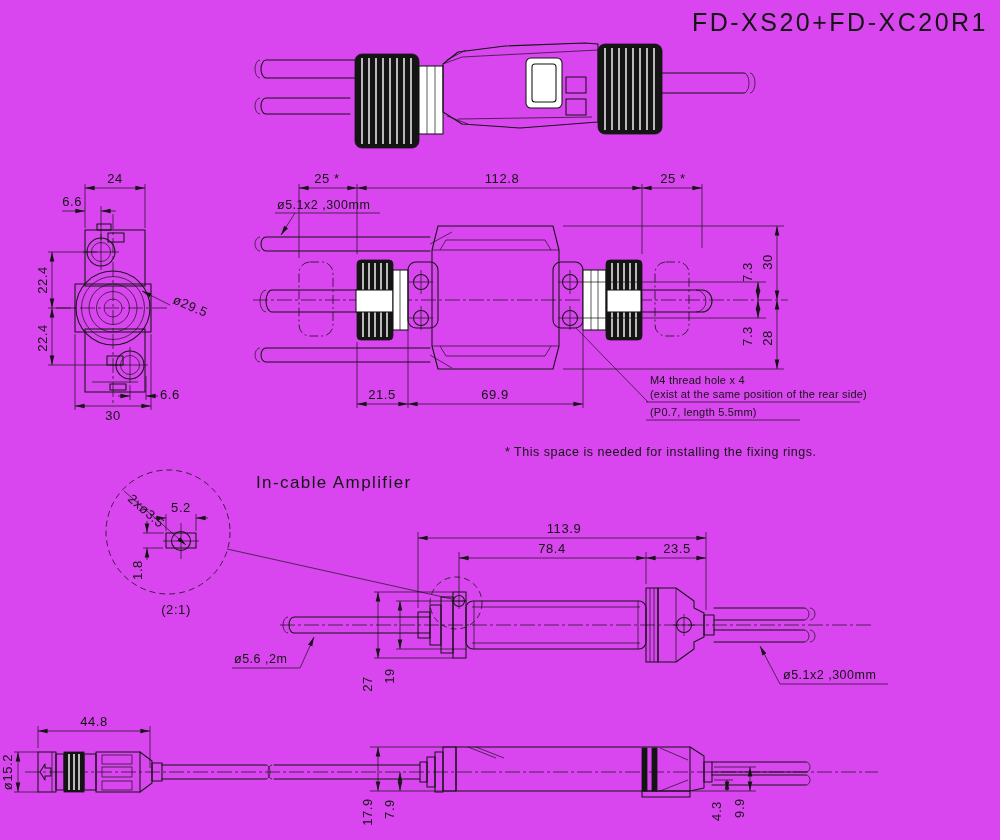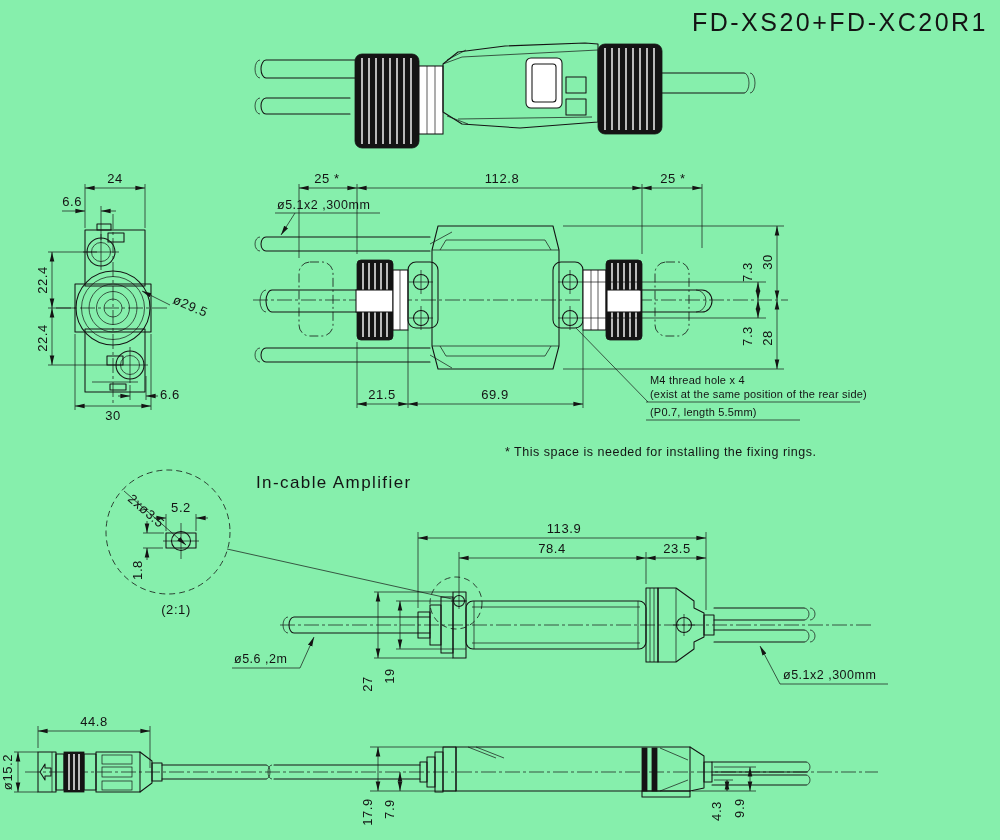--- a/index.html
+++ b/index.html
@@ -1,16 +1,16 @@
 <!DOCTYPE html>
 <html><head>
 <meta charset="utf-8">
 <style>
   html,body{margin:0;padding:0;background:#fff;}
-  #page{position:relative;width:1000px;height:840px;background:#86efac;overflow:hidden;}
+  #page{position:relative;width:1000px;height:840px;background:#d946ef;overflow:hidden;}
   svg{display:block;}
   .o  {fill:none;stroke:#141414;stroke-width:1.05;stroke-linejoin:round;stroke-linecap:round;}
   .t  {fill:none;stroke:#141414;stroke-width:0.7;}
   .blk{fill:#141414;stroke:#141414;stroke-width:0.8;}
   .wh {fill:#ffffff;stroke:#141414;stroke-width:1.05;}
   .ws {fill:none;stroke:#ffffff;stroke-width:1.4;}
   .dim,.ext{fill:none;stroke:#141414;stroke-width:0.7;}
   .cl {fill:none;stroke:#141414;stroke-width:0.7;stroke-dasharray:15 3 3 3;}
   .ph {fill:none;stroke:#141414;stroke-width:0.8;stroke-dasharray:9 3 2 3;}
   .dc {fill:none;stroke:#141414;stroke-width:0.8;stroke-dasharray:6 4;}

